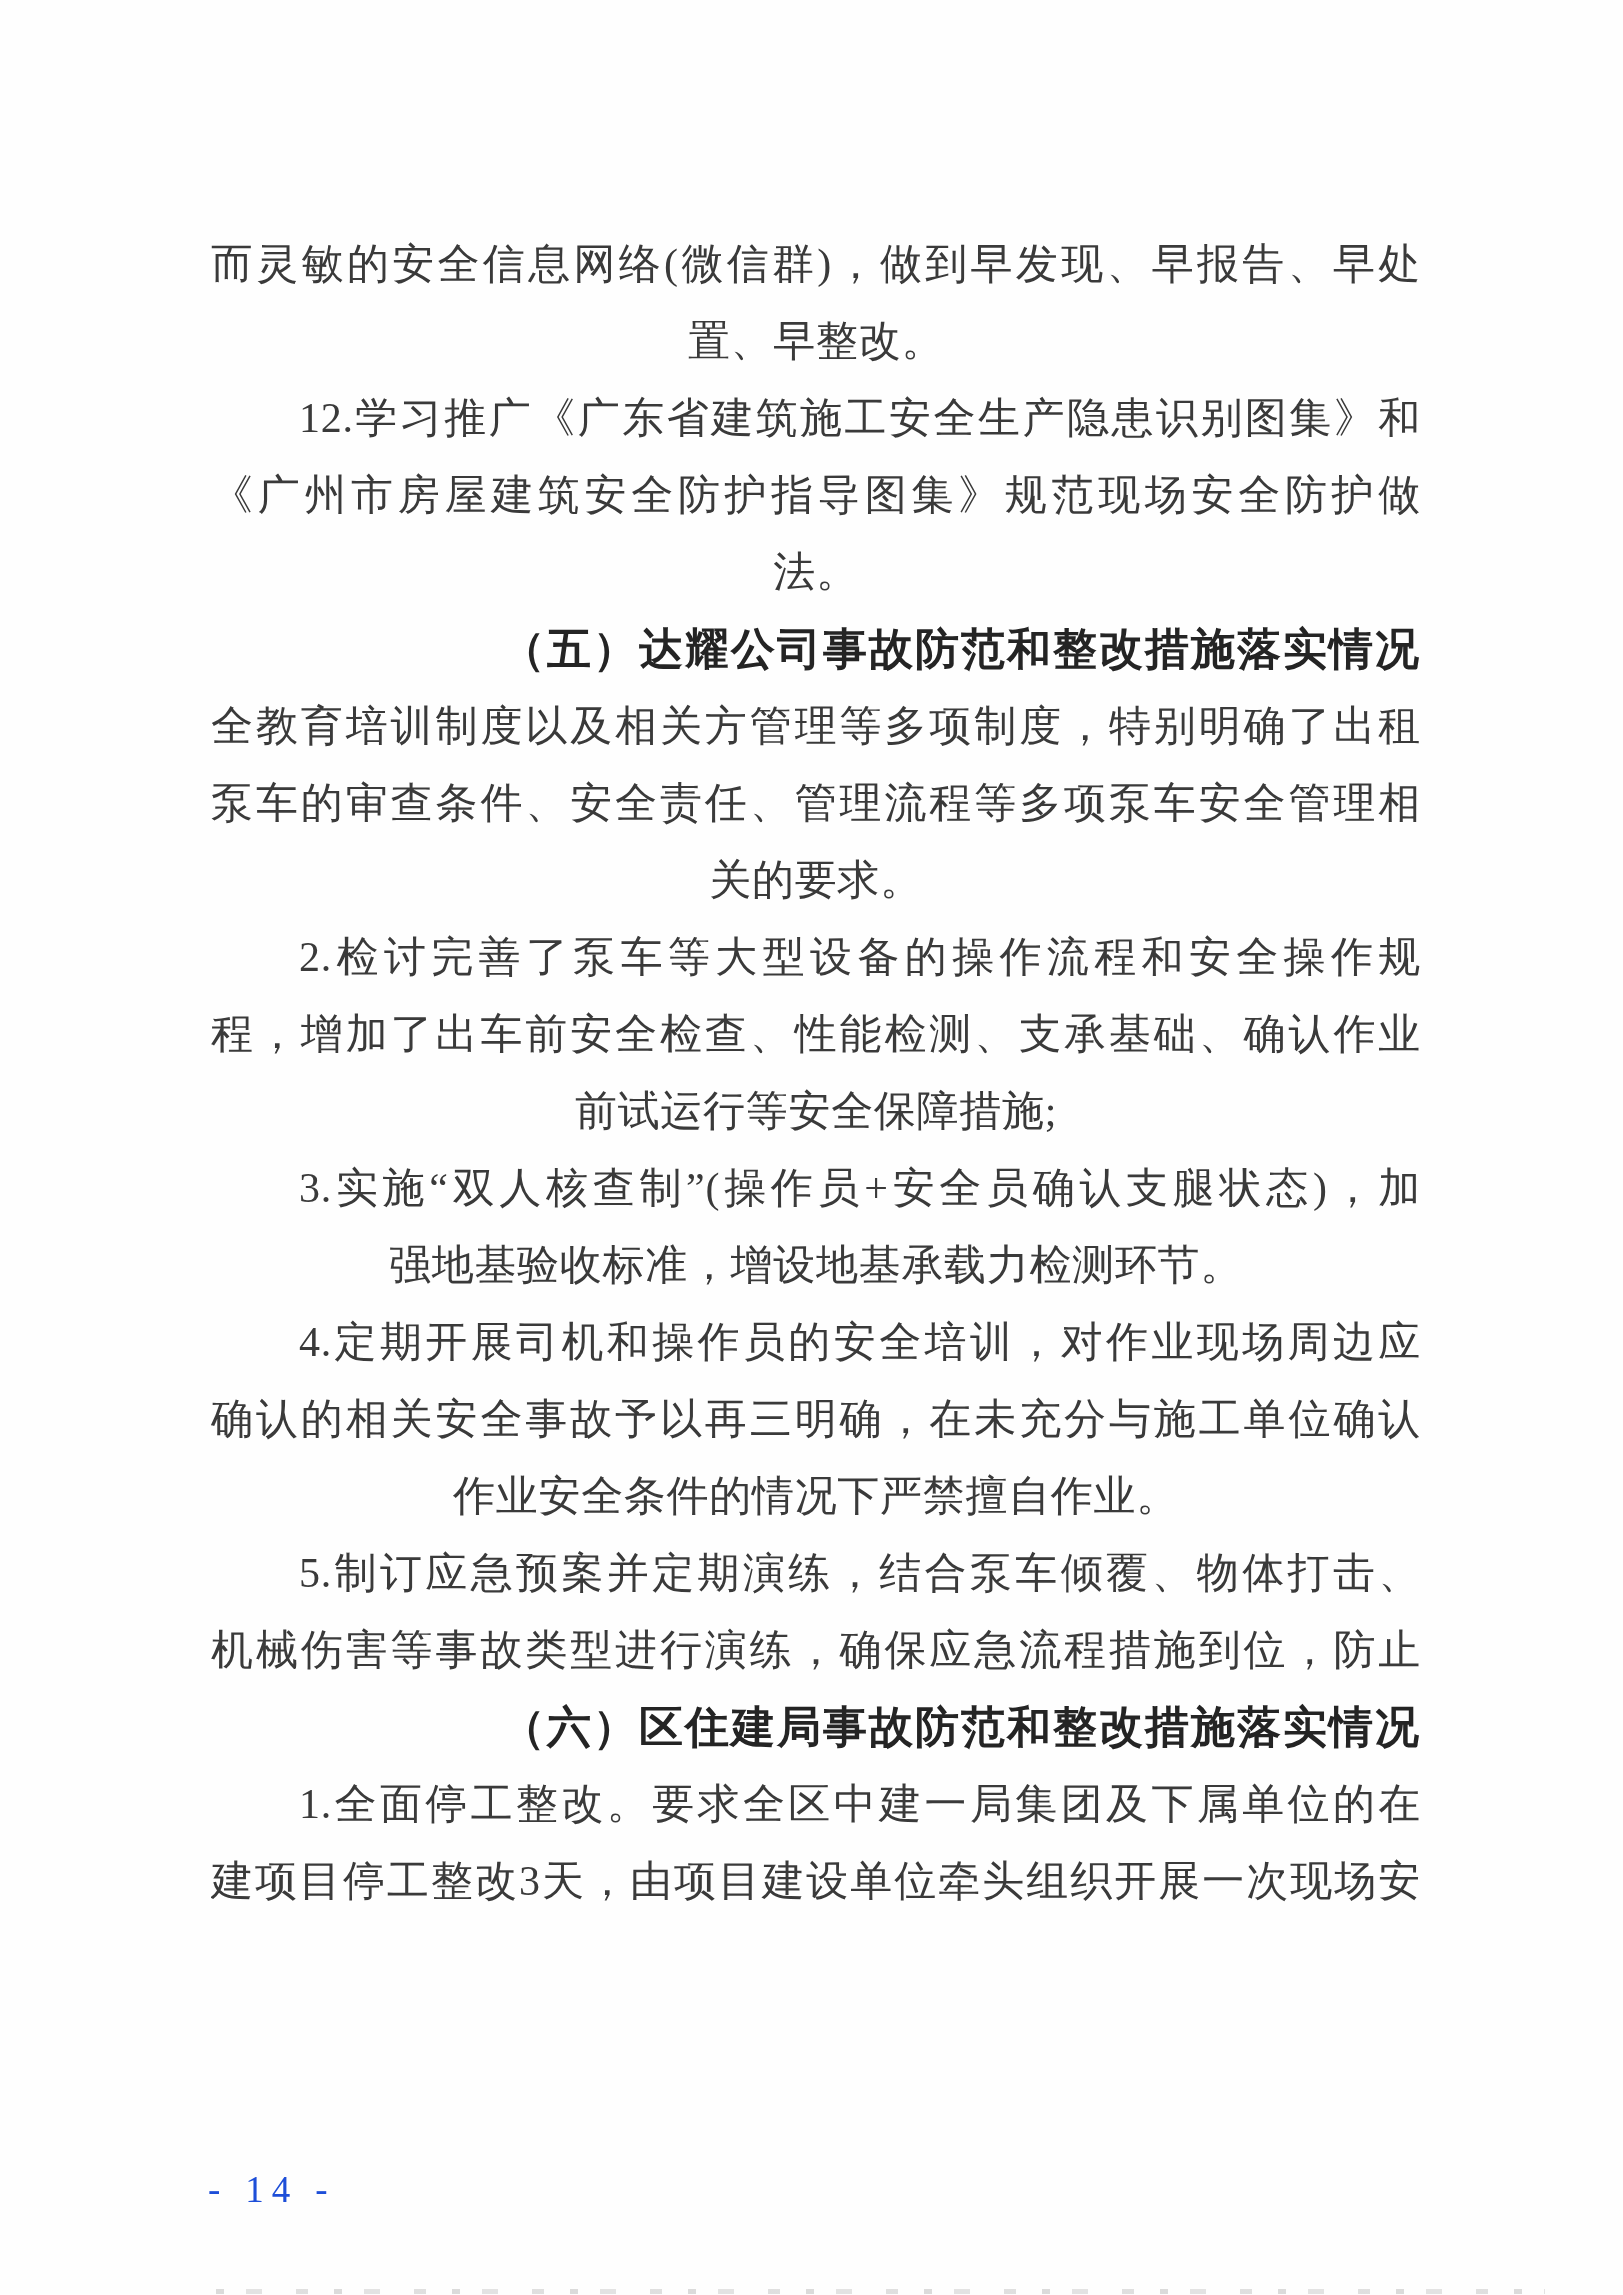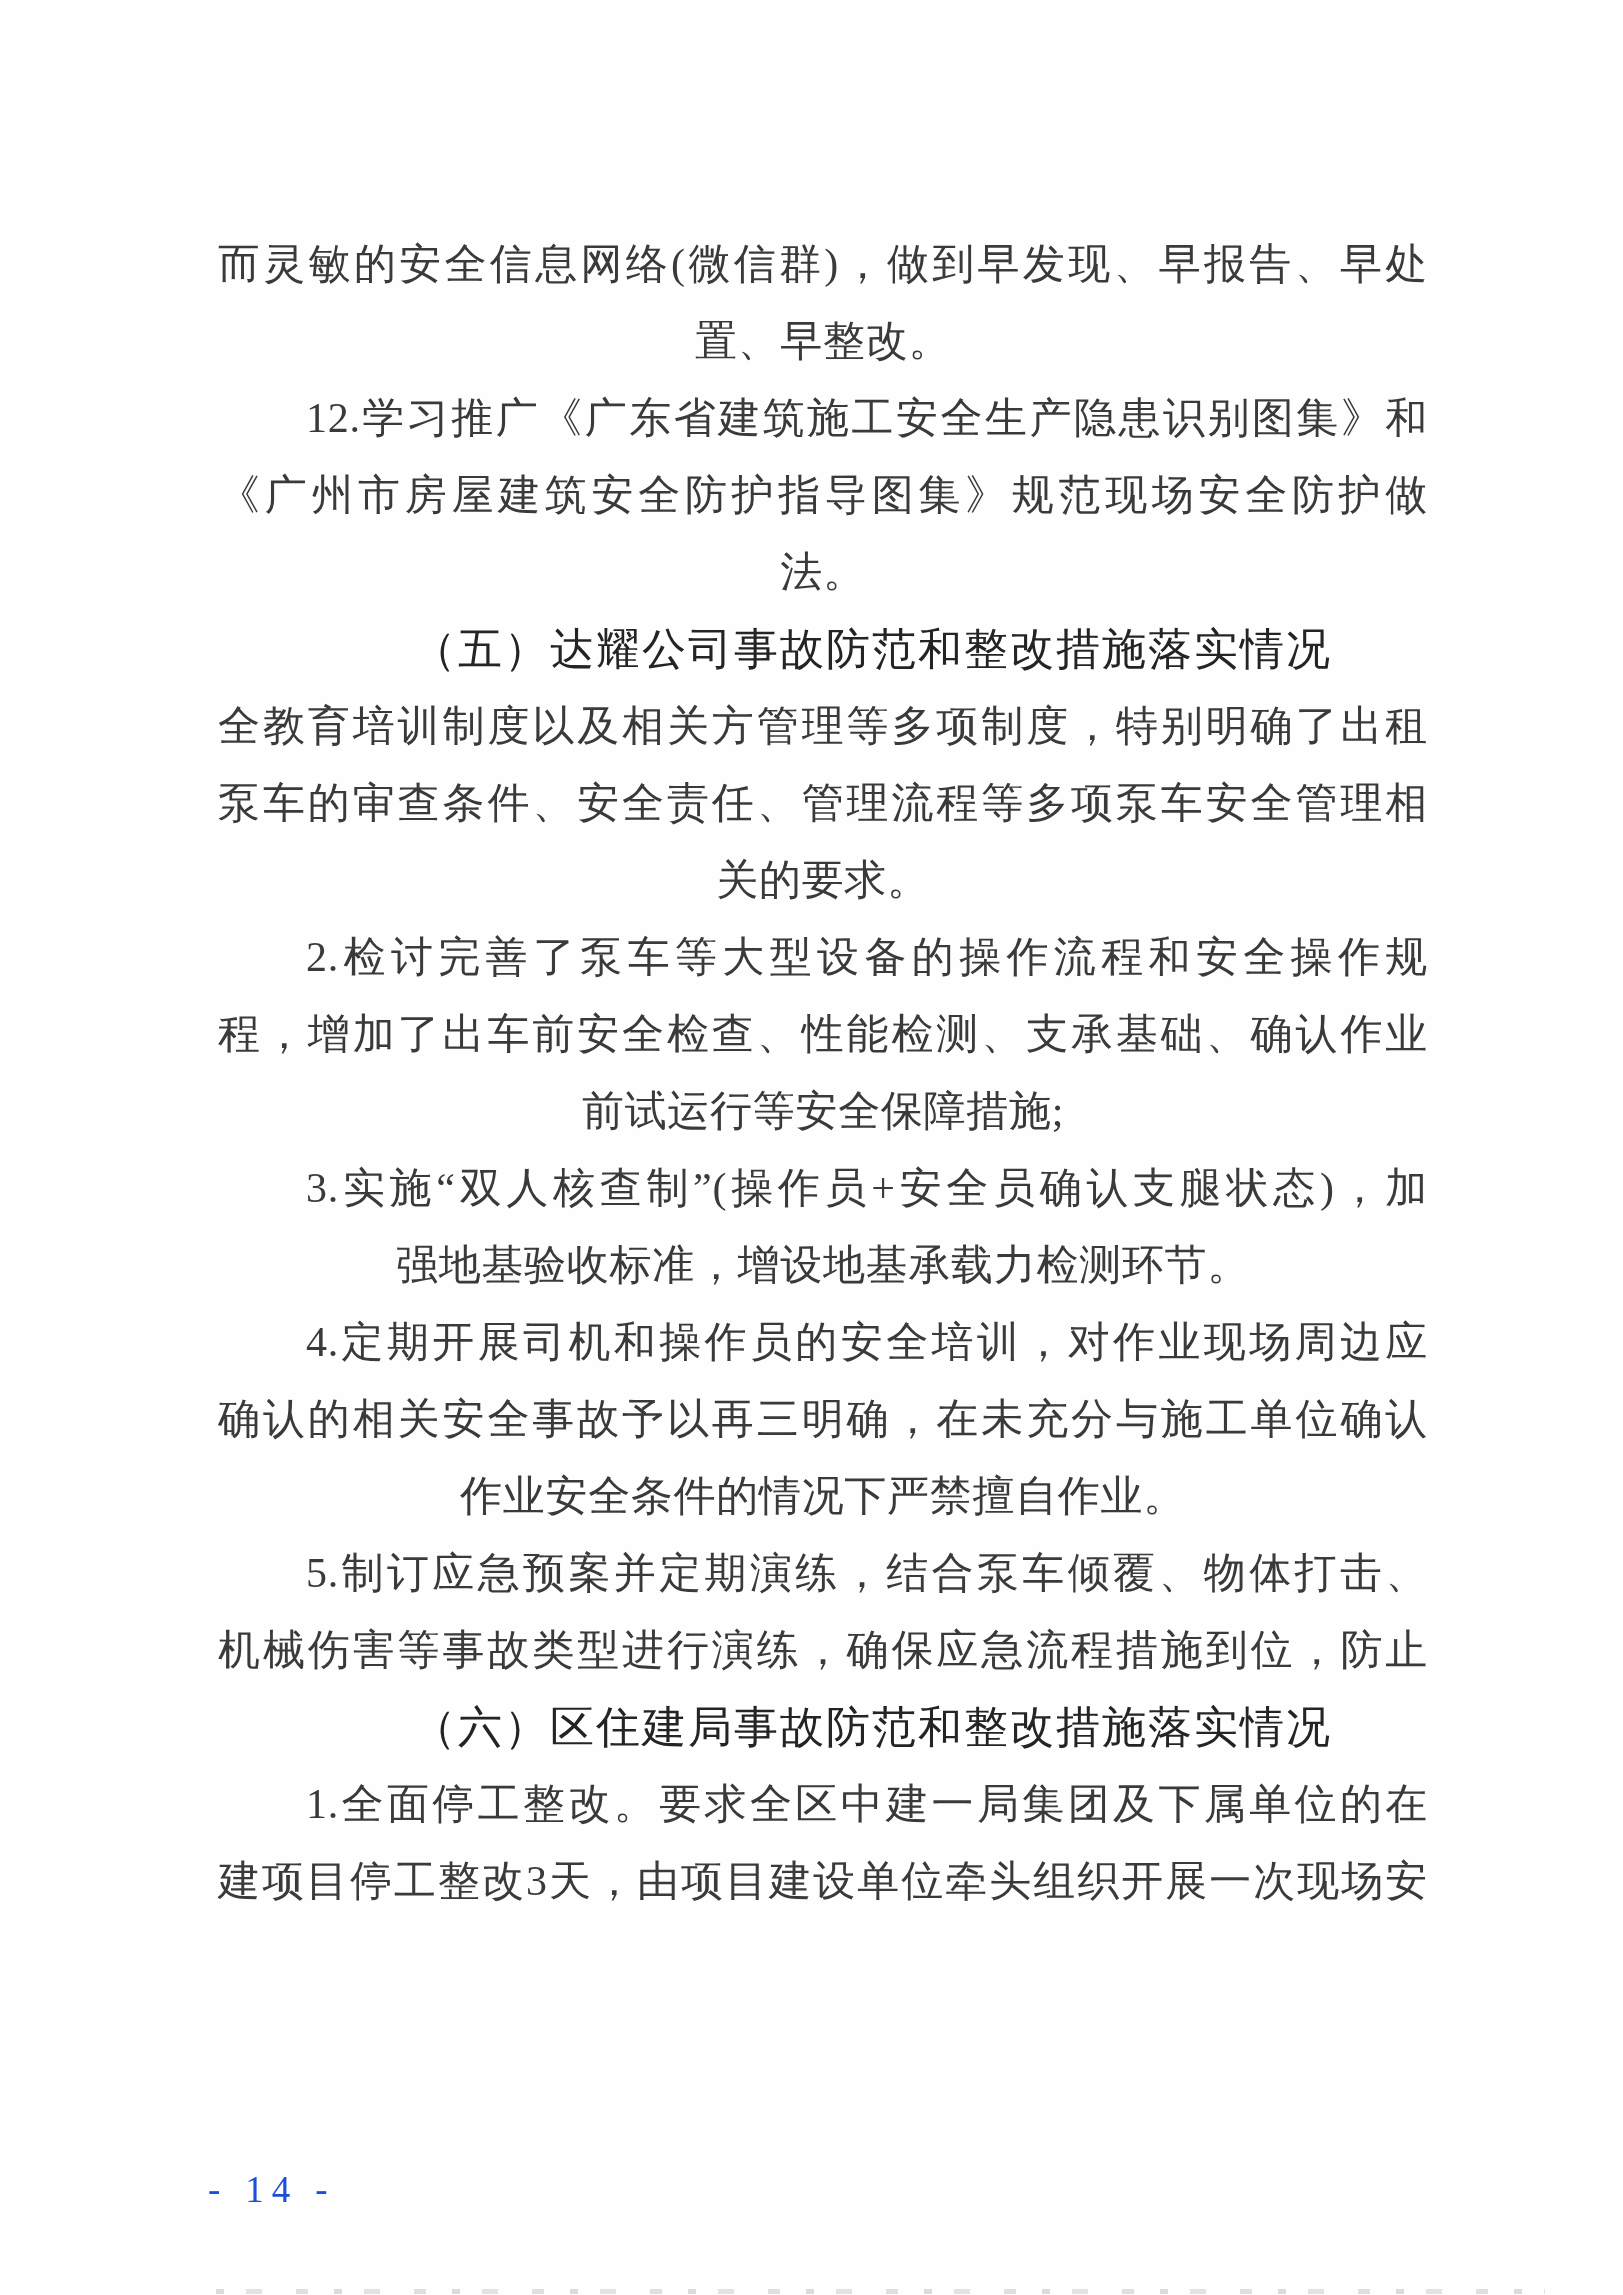--- a/index.html
+++ b/index.html
@@ -11,21 +11,21 @@
     position: relative;
     width: 1623px;
     height: 2295px;
     background: #fefefe;
     overflow: hidden;
     font-family: "Liberation Serif", "DejaVu Serif", serif;
   }
   
   .textblock {
     position: absolute;
-    left: 218px;
+    left: 211px;
     top: 226px;
     width: 1210px;
   }
   .line {
     height: 77px;
     line-height: 77px;
     font-size: 42px;
     color: #3a3a3a;
     letter-spacing: 0.7px;
     white-space: normal;
@@ -42,25 +42,25 @@
     text-align: justify;
     text-align-last: justify;
   }
   
   .l-end {
     text-align: center;
   }
   
   .l-heading {
     padding-left: 98px;
-    font-weight: normal;
+    font-weight: bold;
     font-size: 44px;
     color: #242424;
     letter-spacing: 2px;
-    text-align: center;
+    text-align: right;
   }
   .page-number {
     position: absolute;
     left: 208px;
     top: 2168px;
     font-size: 37px;
     color: #1d4ed8;
     letter-spacing: 7.9px;
     white-space: pre;
   }

